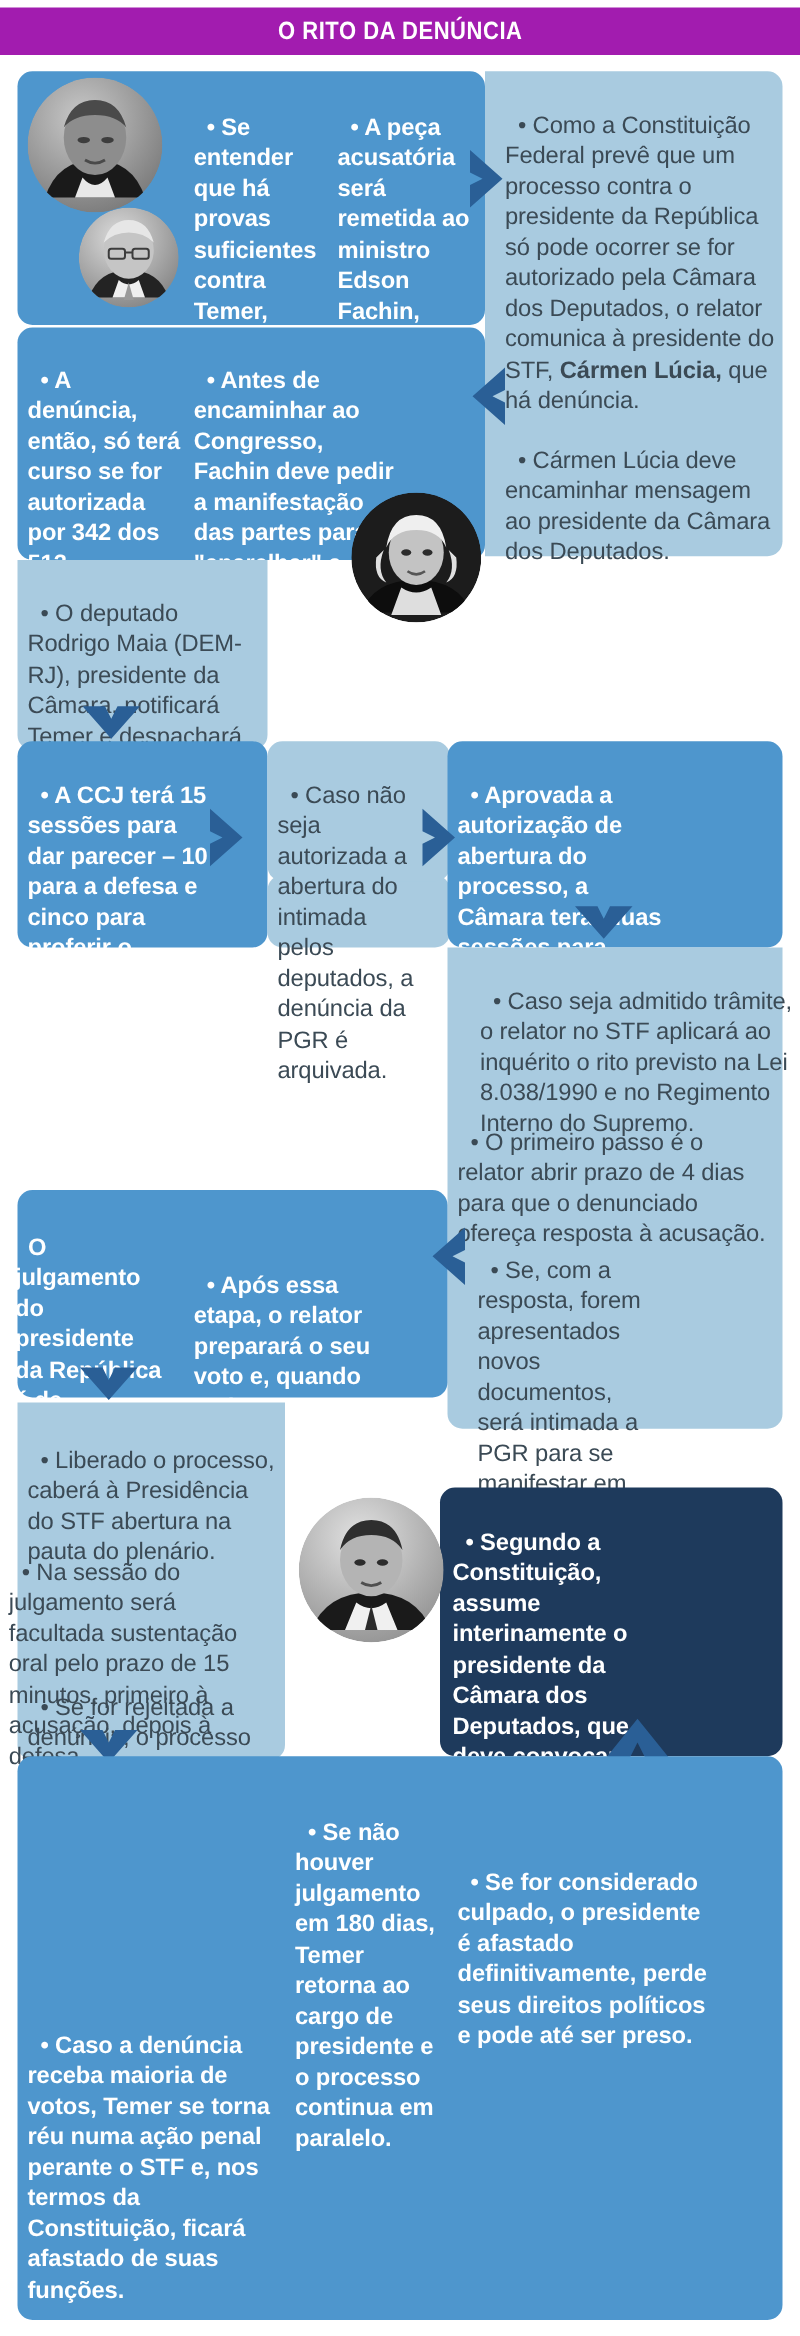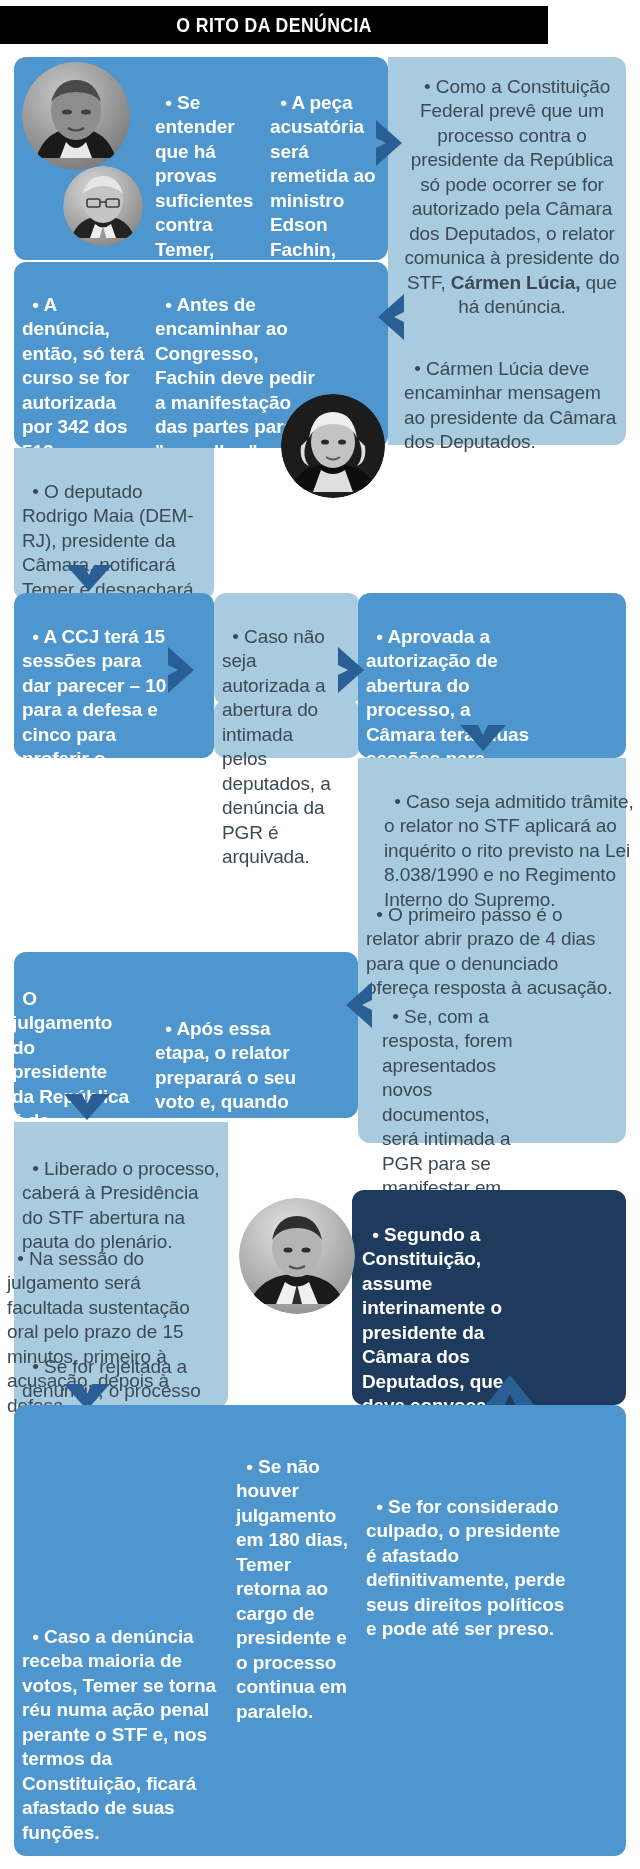--- a/index.html
+++ b/index.html
@@ -7,22 +7,22 @@
     width: 640px;
     background: #ffffff;
     font-family: "Liberation Sans", "DejaVu Sans", sans-serif;
   }
   body { width: 640px; height: 1869px; position: relative; overflow: hidden; }
 
   
   .title-bar {
     position: absolute;
     left: 0; top: 6px;
-    width: 548px; height: 38px;
-    background: #000000;
+    width: 640px; height: 38px;
+    background: #a21caf;
     display: flex; align-items: center; justify-content: center;
   }
   .title-bar .title-text {
     color: #ffffff;
     font-weight: bold;
     font-size: 20px;
     letter-spacing: 0.5px;
     font-family: "Liberation Sans", "DejaVu Sans", sans-serif;
     transform: scaleX(0.88);
   }
@@ -116,21 +116,21 @@
 <div class="txt bold-w pre" style="position:absolute; left:270px; top:66px; width:108px;">
   <span>• A peça acusatória será remetida ao ministro Edson Fachin, relator da Lava-Jato no STF.</span>
 </div>
 
 <div class="chev" style="left:374px; top:118px;">
   <svg width="34" height="50" viewBox="0 0 34 50">
     <path d="M2 2 L28 25 L2 48 L2 30 L12 25 L2 20 Z" fill="#2a5f96"></path>
   </svg>
 </div>
 
-<div class="txt plain-d pre" style="position:absolute; left:404px; top:50px; width:216px;text-align:center;">
+<div class="txt plain-d pre" style="position:absolute; left:404px; top:64px; width:216px;">
   <span>• Como a Constituição Federal prevê que um processo contra o presidente da República só pode ocorrer se for autorizado pela Câmara dos Deputados, o relator comunica à presidente do STF, <b>Cármen Lúcia,</b> que há denúncia.</span>
 </div>
 
 <div class="txt plain-d pre" style="position:absolute; left:404px; top:332px; width:216px;">
   <span>• Cármen Lúcia deve encaminhar mensagem ao presidente da Câmara dos Deputados.</span>
 </div>
 
 <div class="panel p-mid" style="left:14px; top:262px; width:374px; height:186px;"></div>
 
 <div class="txt bold-w pre" style="position:absolute; left:22px; top:268px; width:126px;">

